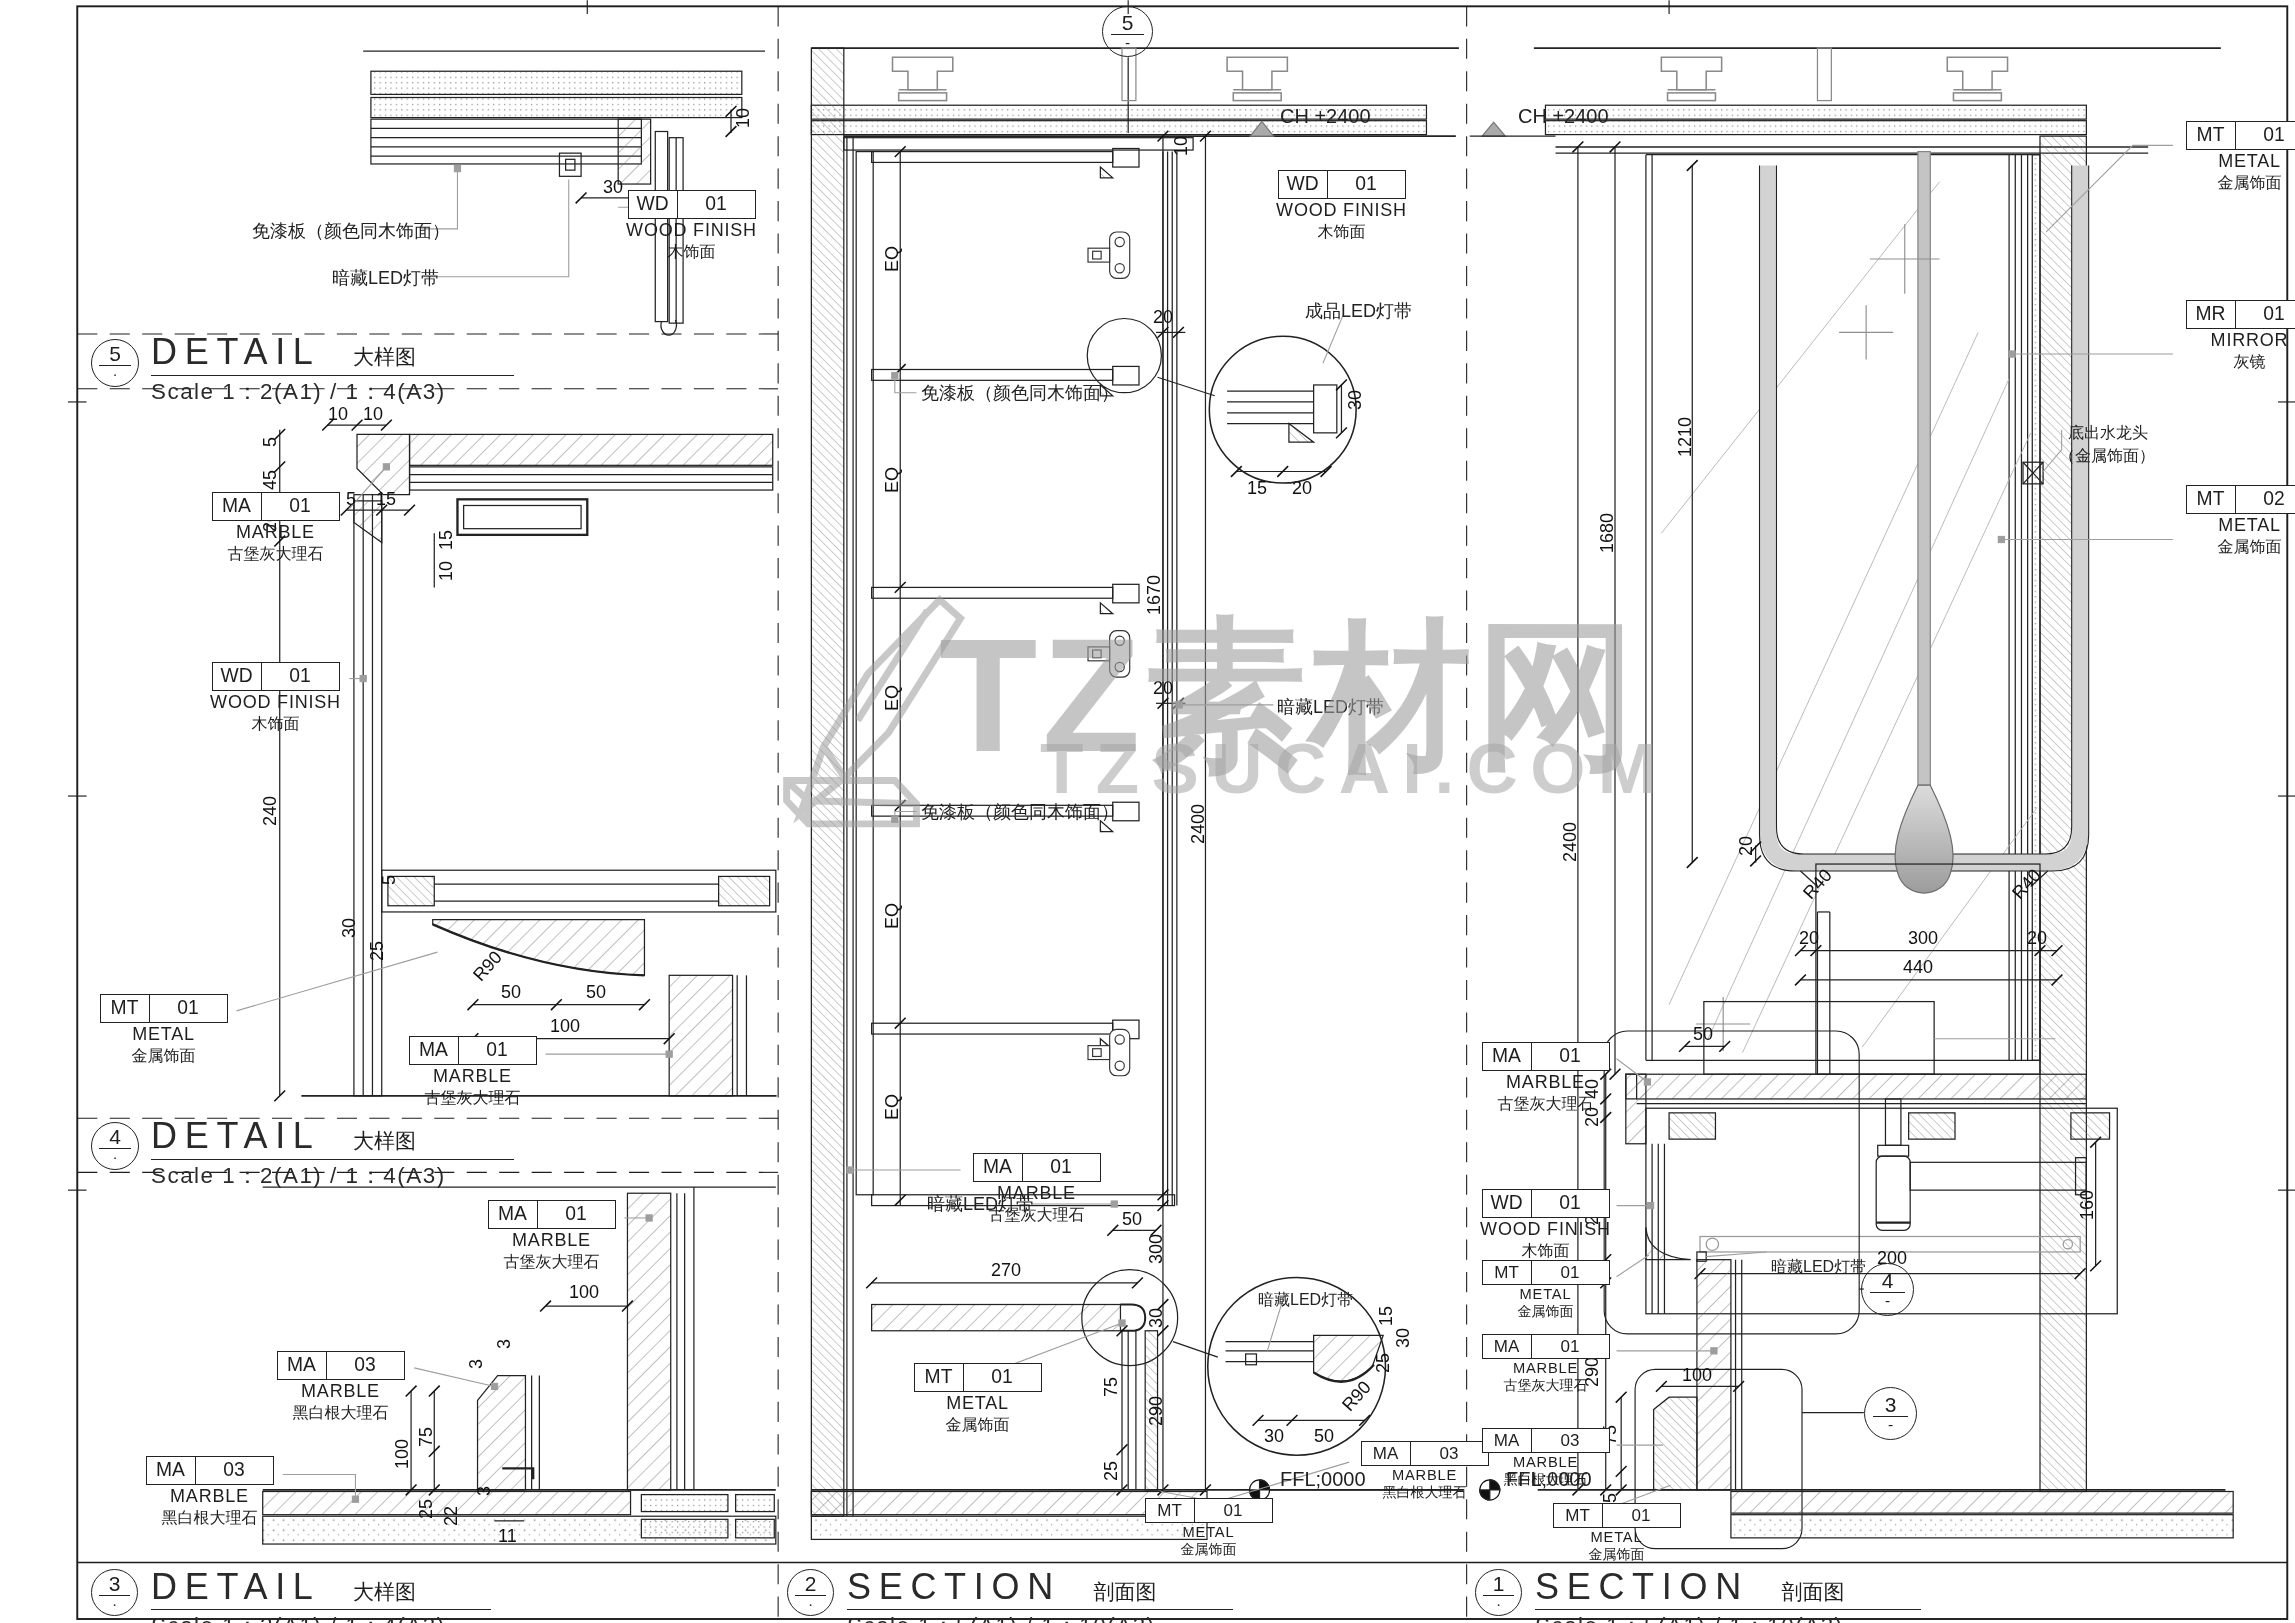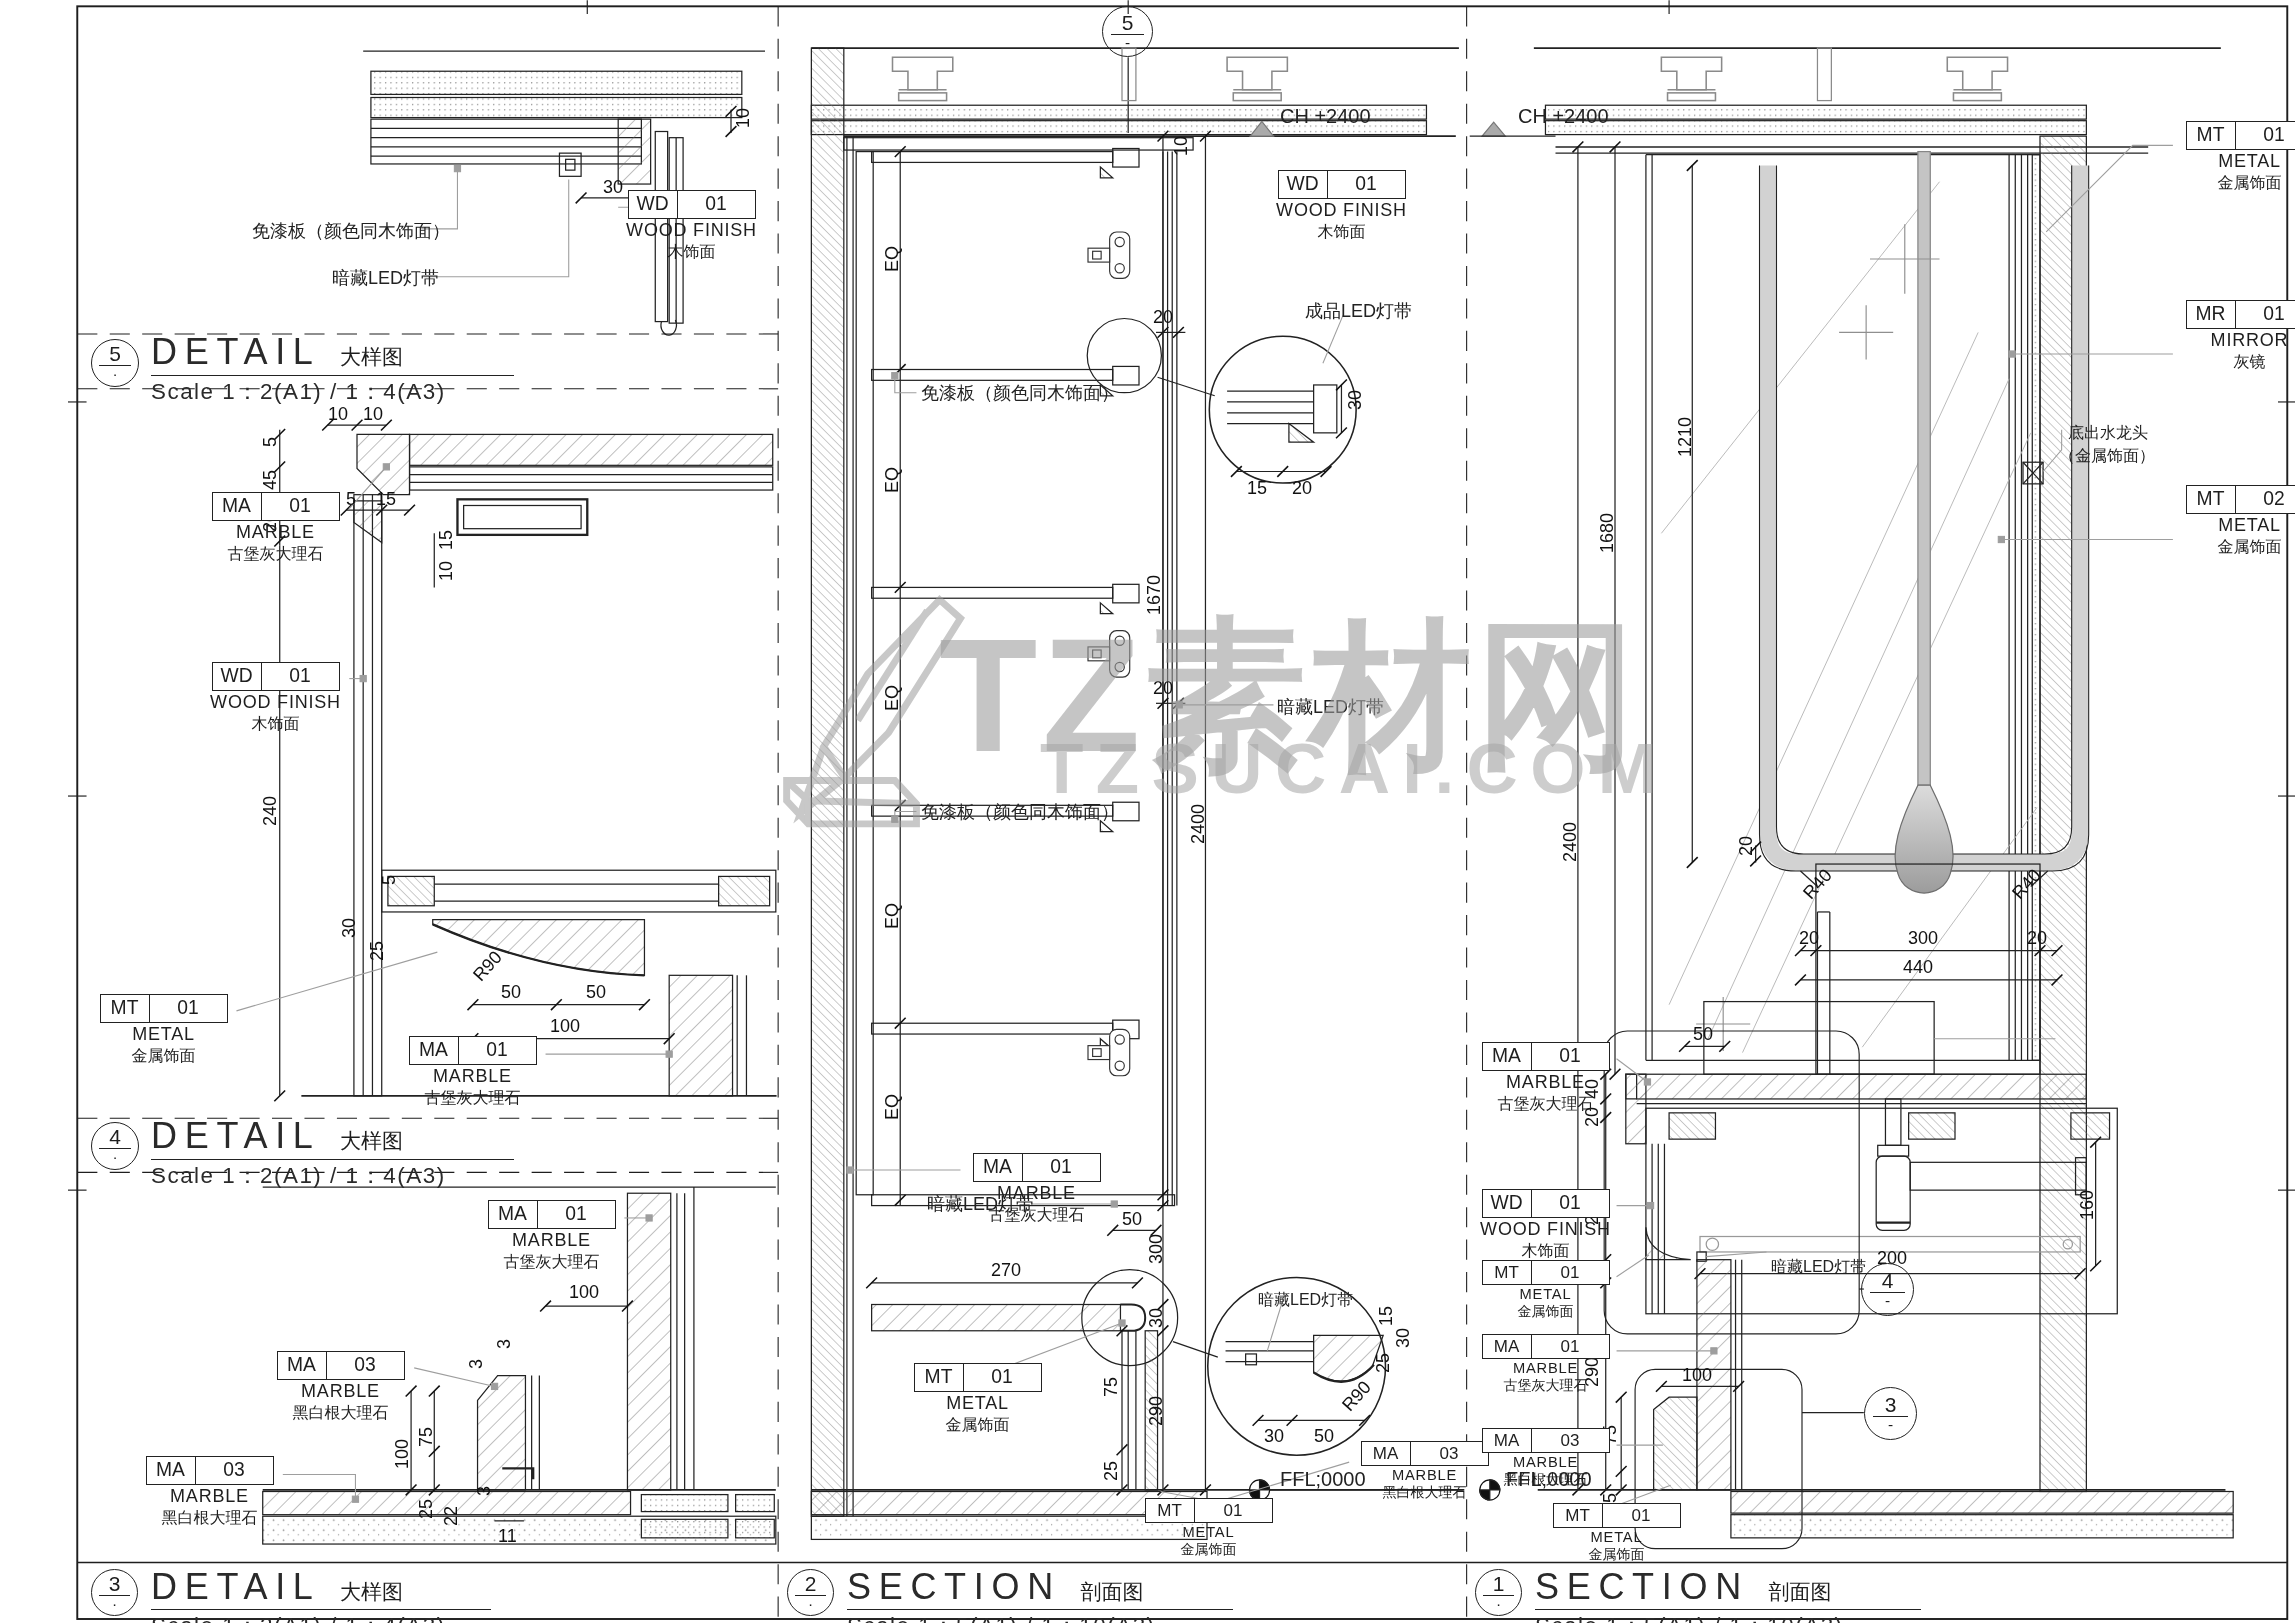--- a/index.html
+++ b/index.html
@@ -26,21 +26,21 @@
   .lbl.big{font-size:20px;}
   
   .circ{position:absolute;border:1.5px solid #222;border-radius:50%;background:transparent;
         display:flex;flex-direction:column;align-items:center;justify-content:center;z-index:6;}
   .circ span{display:block;line-height:1.05;text-align:center;}
   .circ .t{font-size:21px;}
   .circ .b{font-size:15.5px;border-top:1.5px solid #222;width:68%;}
   
   .tt{position:absolute;z-index:6;white-space:nowrap;}
   .tt .big{font-size:36px;letter-spacing:7.7px;color:#2a2a2a;}
-  .tt .cnb{font-size:21px;margin-left:16px;}
+  .tt .cnb{font-size:21px;margin-left:29px;}
   .tt .sc{font-size:22.4px;letter-spacing:1.5px;color:#2a2a2a;}
   .wm{position:absolute;z-index:9;pointer-events:none;}
   #wm-cn{left:939px;top:589px;font-size:161px;font-weight:bold;letter-spacing:4.6px;color:#9d9d9d;opacity:.58;}
   #wm-en{left:1040px;top:728px;font-size:71px;font-weight:bold;letter-spacing:12.4px;color:#a5a5a5;opacity:.55;}
 </style>
 </head>
 <body>
 
 <div id="sheet">
 

